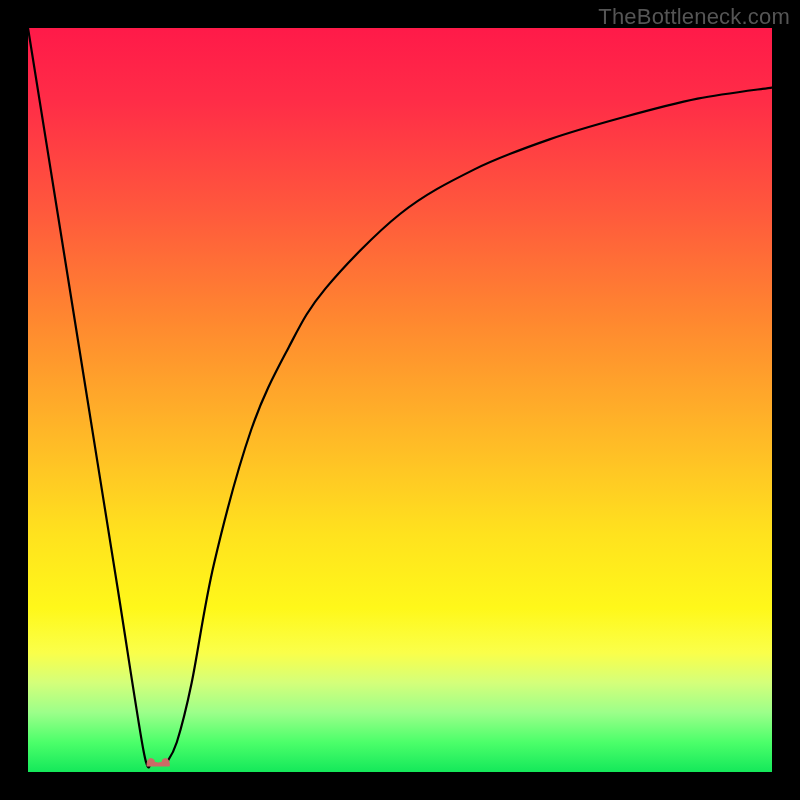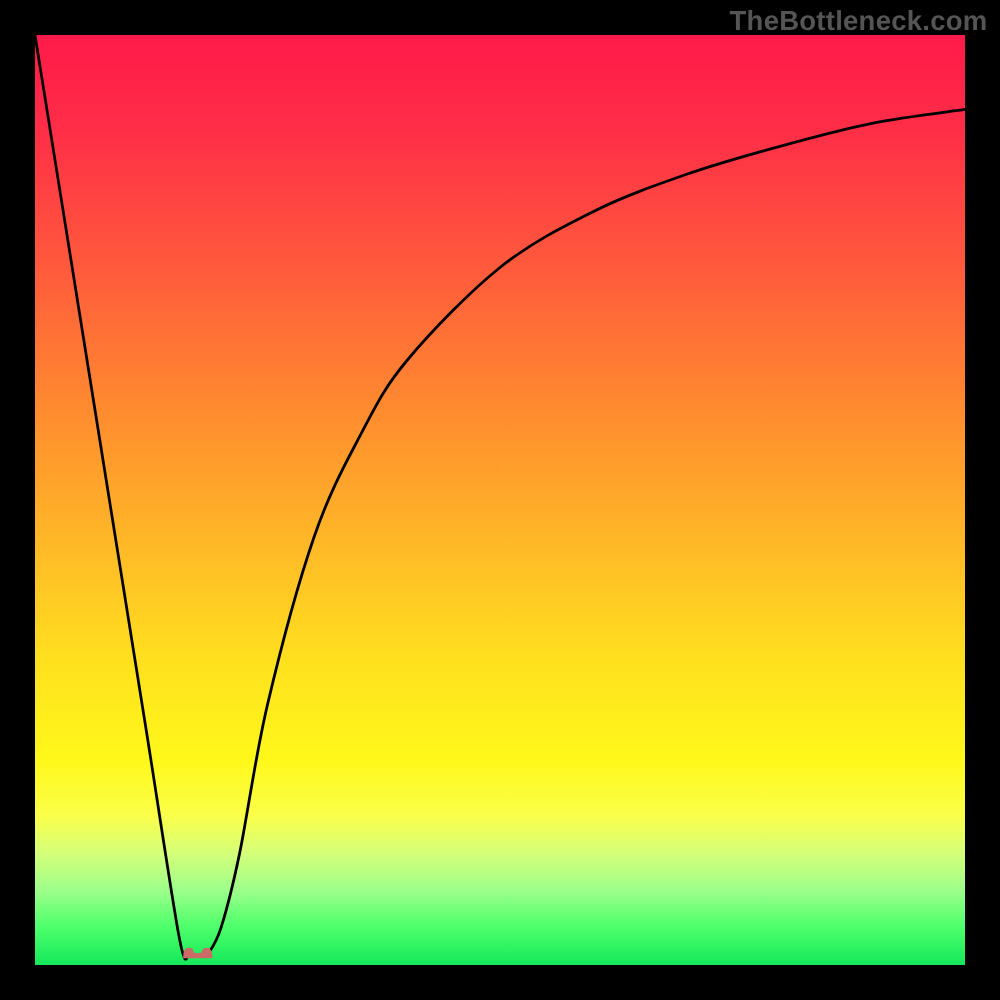--- a/index.html
+++ b/index.html
@@ -44,21 +44,21 @@
     top: 0;
     width: 744px;
     height: 744px;
   }
   .watermark {
     position: absolute;
     top: 4px;
     right: 10px;
     color: #555;
     font-size: 22px;
-    font-weight: 700;
+    font-weight: 400;
     letter-spacing: 0.2px;
     user-select: none;
   }
 </style>
 </head>
 <body>
 
 <div class="frame">
   <div class="watermark">TheBottleneck.com</div>
   <div class="plot-area">

